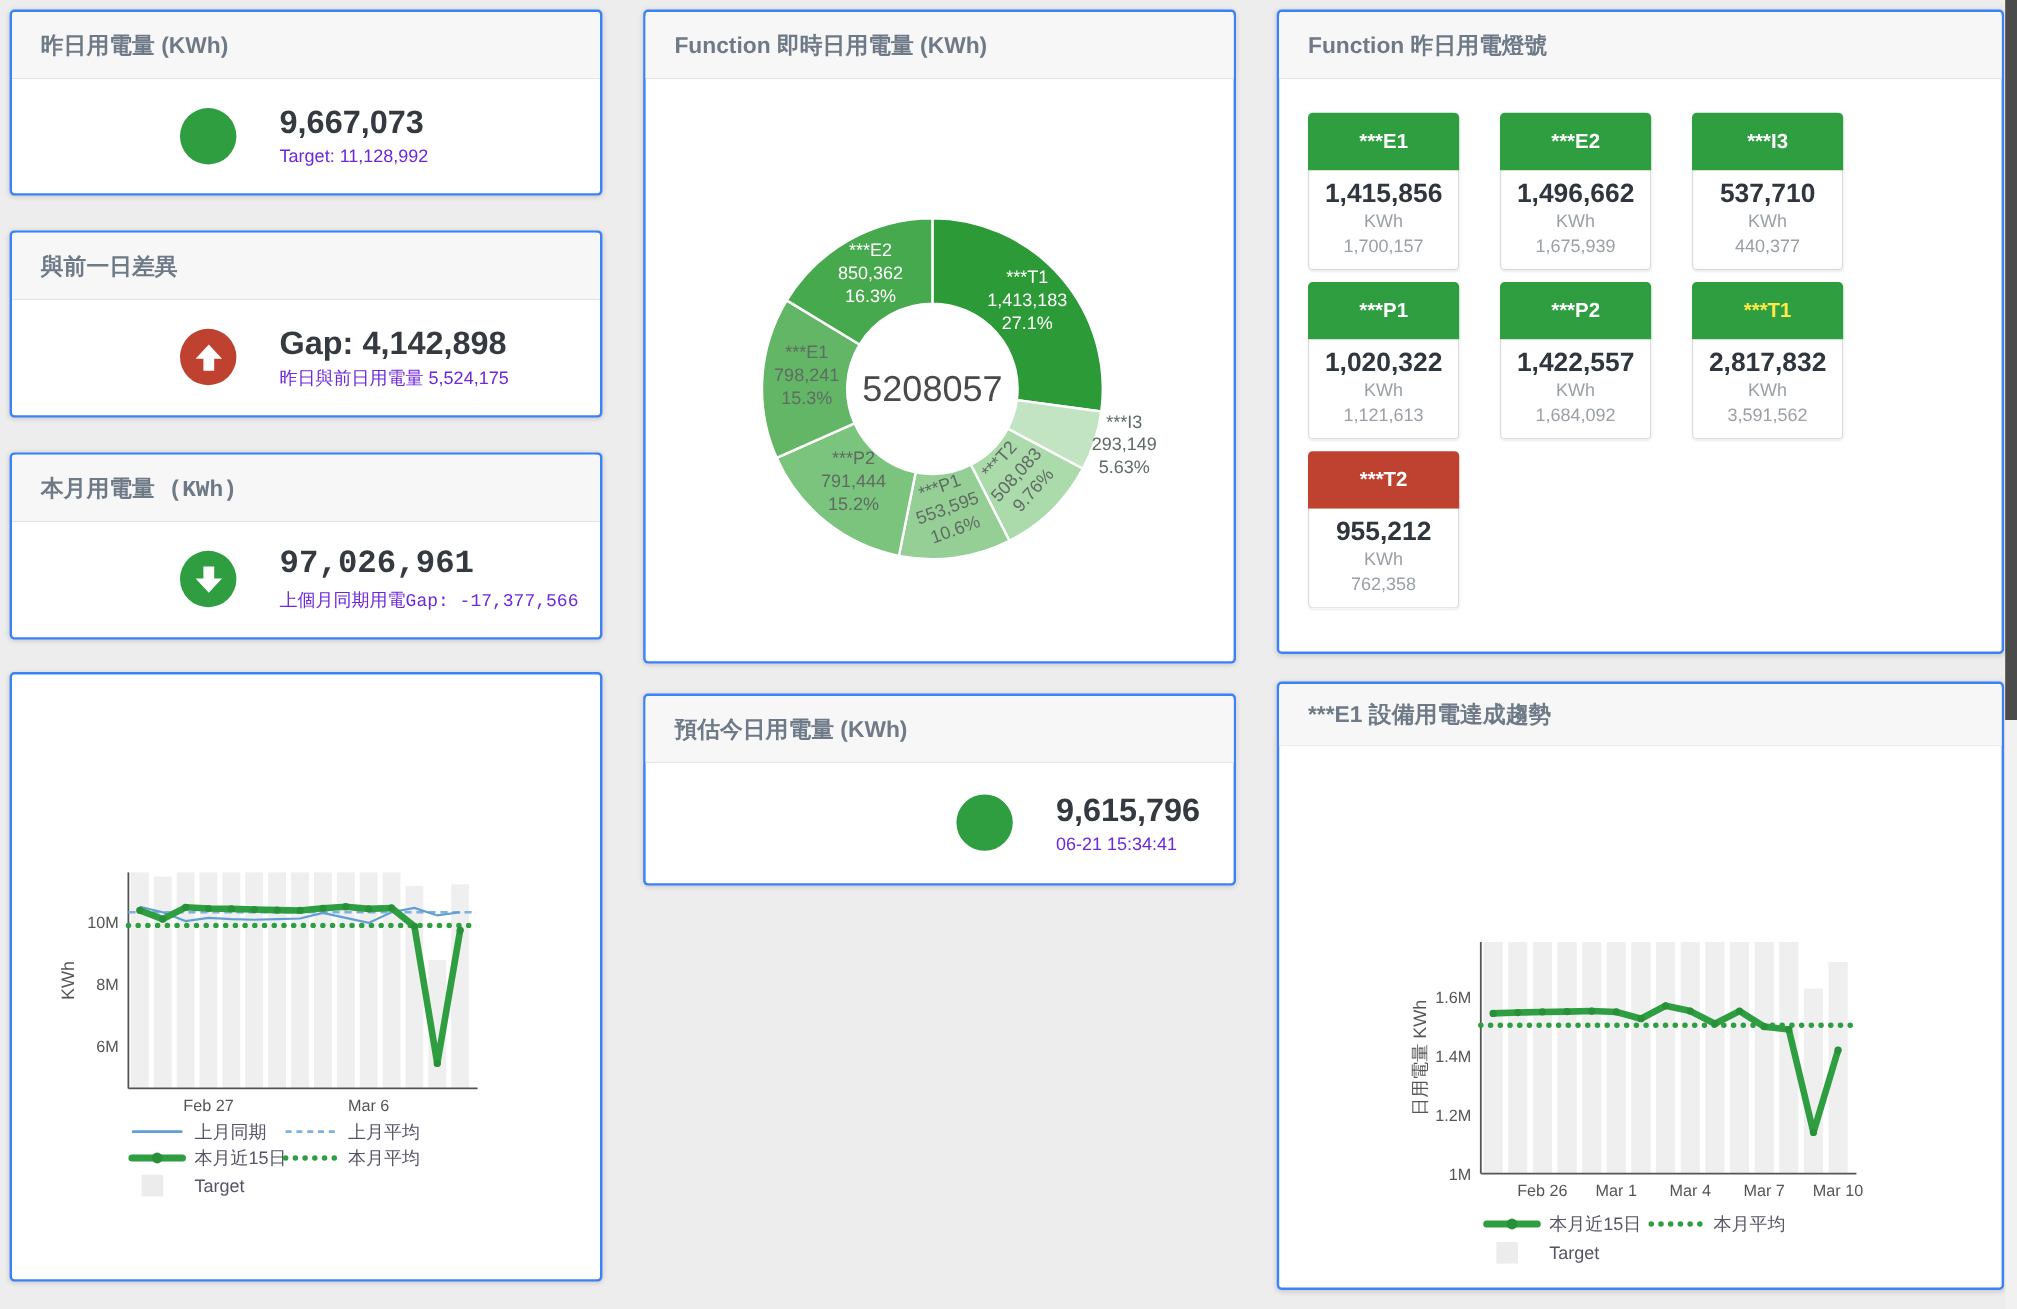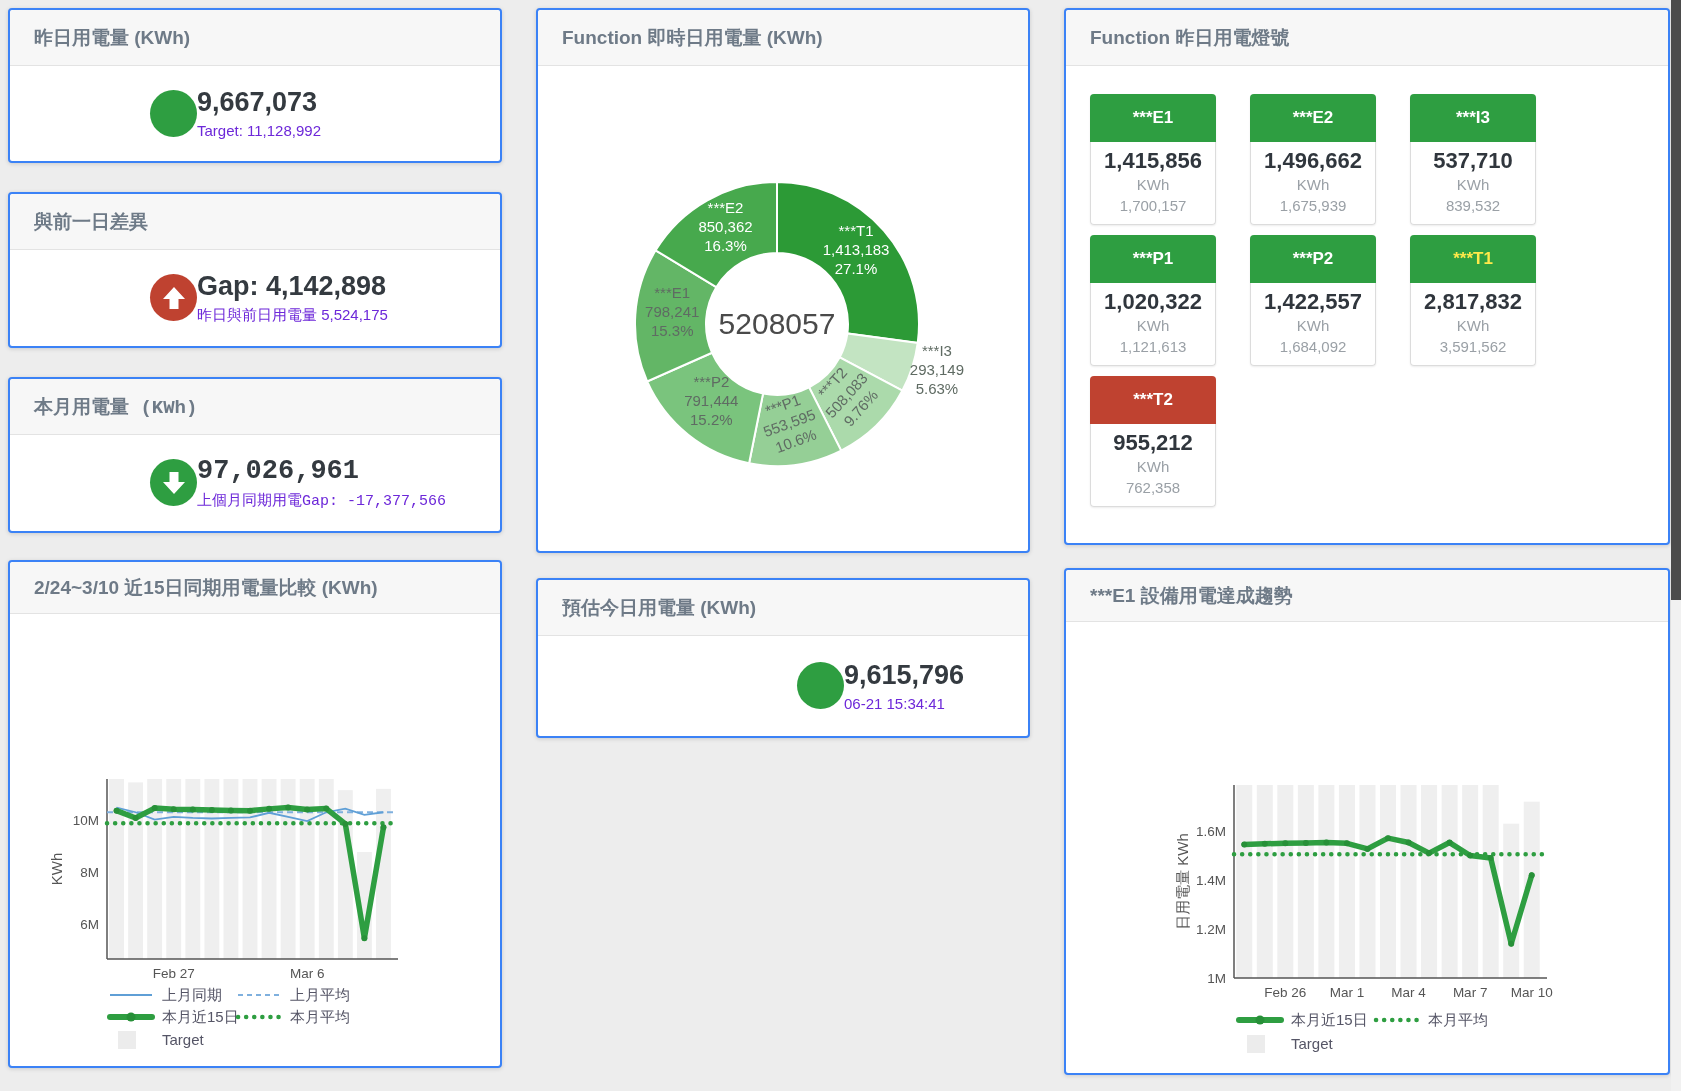--- a/index.html
+++ b/index.html
@@ -10,21 +10,21 @@
   .card{
     position:absolute;background:#fff;border:2px solid #3b82f6;border-radius:4px;
     box-shadow:0 1px 4px rgba(0,0,0,.15);box-sizing:border-box;
   }
   .card-header{
     height:56px;background:#f7f7f7;border-bottom:1px solid #e3e3e3;
     border-radius:4px 4px 0 0;display:flex;align-items:center;padding:0 24px;
     color:#6e7a87;font-size:19px;font-weight:bold;box-sizing:border-box;
   }
   .card-header.h52{height:52px;}
-  .stat-body{display:flex;align-items:center;padding-left:140px;height:calc(100% - 57px);}
+  .stat-body{display:flex;align-items:center;padding-left:140px;gap:36px;height:calc(100% - 57px);}
   .stat-body.shift-right{padding-left:259px;}
   .circle{width:47px;height:47px;border-radius:50%;flex:0 0 auto;display:flex;align-items:center;justify-content:center;}
   .circle.green{background:#2e9e41;}
   .circle.red{background:#bf4230;}
   .stat-value{font-size:27px;font-weight:bold;color:#343a40;line-height:30px;}
   .stat-sub{font-size:15px;color:#6d28d9;margin-top:5px;}
   .tiles-grid{display:grid;grid-template-columns:repeat(3,126px);gap:10px 34px;padding:28px 0 0 24px;}
   .tile{width:126px;box-shadow:0 1px 2px rgba(0,0,0,.08);border-radius:4px;}
   .tile-header{
     height:48px;border-radius:4px 4px 0 0;display:flex;align-items:center;justify-content:center;
@@ -80,21 +80,20 @@
         </svg>
     </div>
     <div>
       <div class="stat-value">97,026,961</div>
       <div class="stat-sub">上個月同期用電Gap: -17,377,566</div>
     </div>
   </div>
 </div>
 
 <div class="card" style="left:8px;top:560px;width:494px;height:508px;">
-  <div class="card-header h52">2/24~3/10 近15日同期用電量比較 (KWh)</div>
   <svg id="compare-chart" width="492" height="454">
       <rect x="99.09733333333334" y="165" width="14.872" height="180" fill="#efefef"></rect>
       <rect x="118.164" y="168.3766233766234" width="14.872" height="176.6233766233766" fill="#efefef"></rect>
       <rect x="137.23066666666665" y="165" width="14.872" height="180" fill="#efefef"></rect>
       <rect x="156.2973333333333" y="165" width="14.872" height="180" fill="#efefef"></rect>
       <rect x="175.36399999999998" y="165" width="14.872" height="180" fill="#efefef"></rect>
       <rect x="194.43066666666664" y="165" width="14.872" height="180" fill="#efefef"></rect>
       <rect x="213.49733333333333" y="165" width="14.872" height="180" fill="#efefef"></rect>
       <rect x="232.564" y="165" width="14.872" height="180" fill="#efefef"></rect>
       <rect x="251.63066666666666" y="165" width="14.872" height="180" fill="#efefef"></rect>
@@ -204,21 +203,21 @@
           <div class="tile-value">1,496,662</div>
           <div class="tile-unit">KWh</div>
           <div class="tile-target">1,675,939</div>
         </div>
       </div>
       <div class="tile ">
         <div class="tile-header">***I3</div>
         <div class="tile-body">
           <div class="tile-value">537,710</div>
           <div class="tile-unit">KWh</div>
-          <div class="tile-target">839,532</div>
+          <div class="tile-target">440,377</div>
         </div>
       </div>
       <div class="tile ">
         <div class="tile-header">***P1</div>
         <div class="tile-body">
           <div class="tile-value">1,020,322</div>
           <div class="tile-unit">KWh</div>
           <div class="tile-target">1,121,613</div>
         </div>
       </div>

